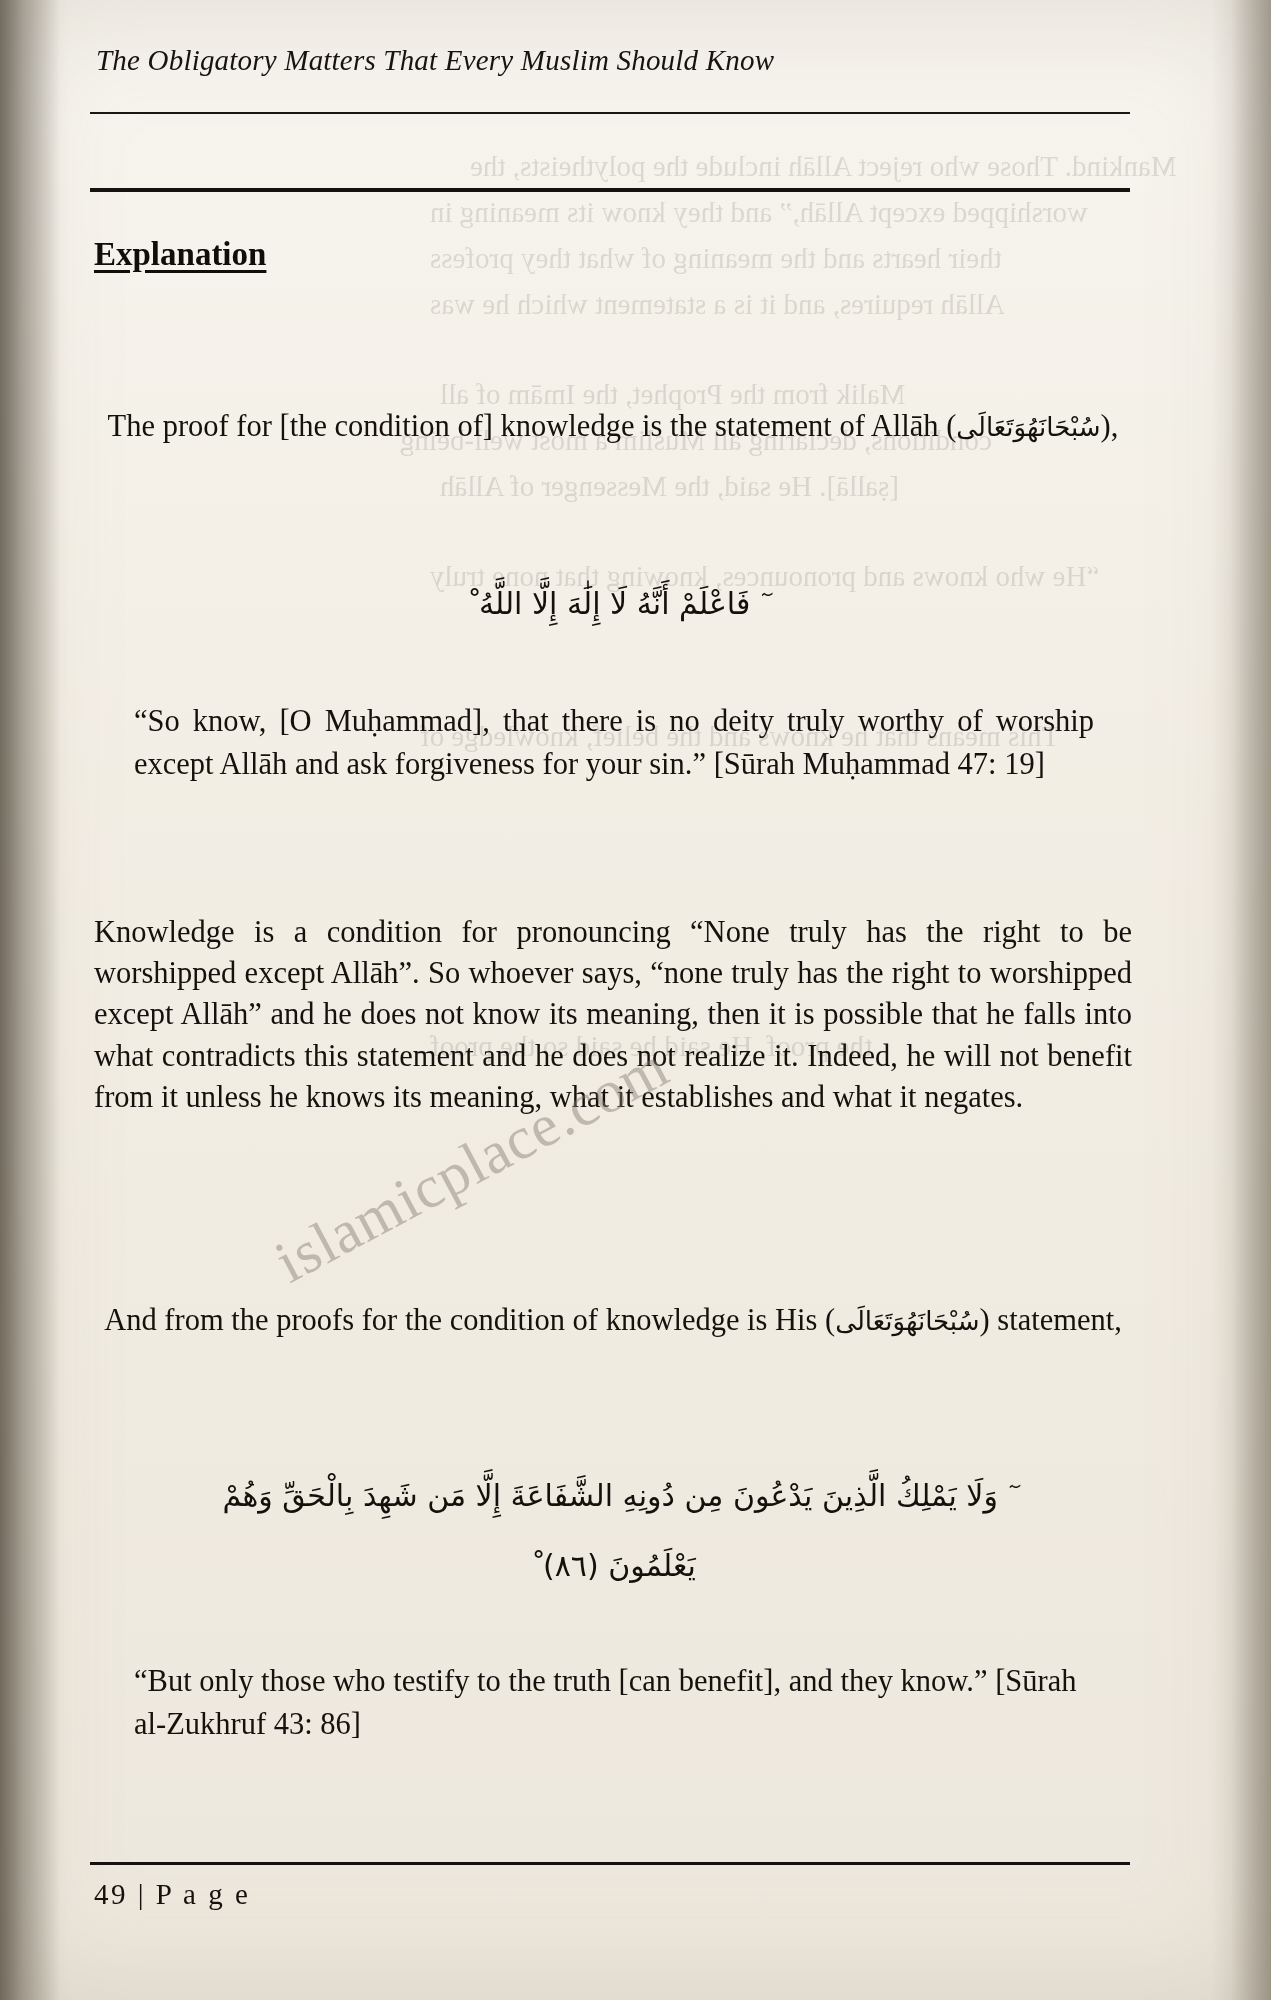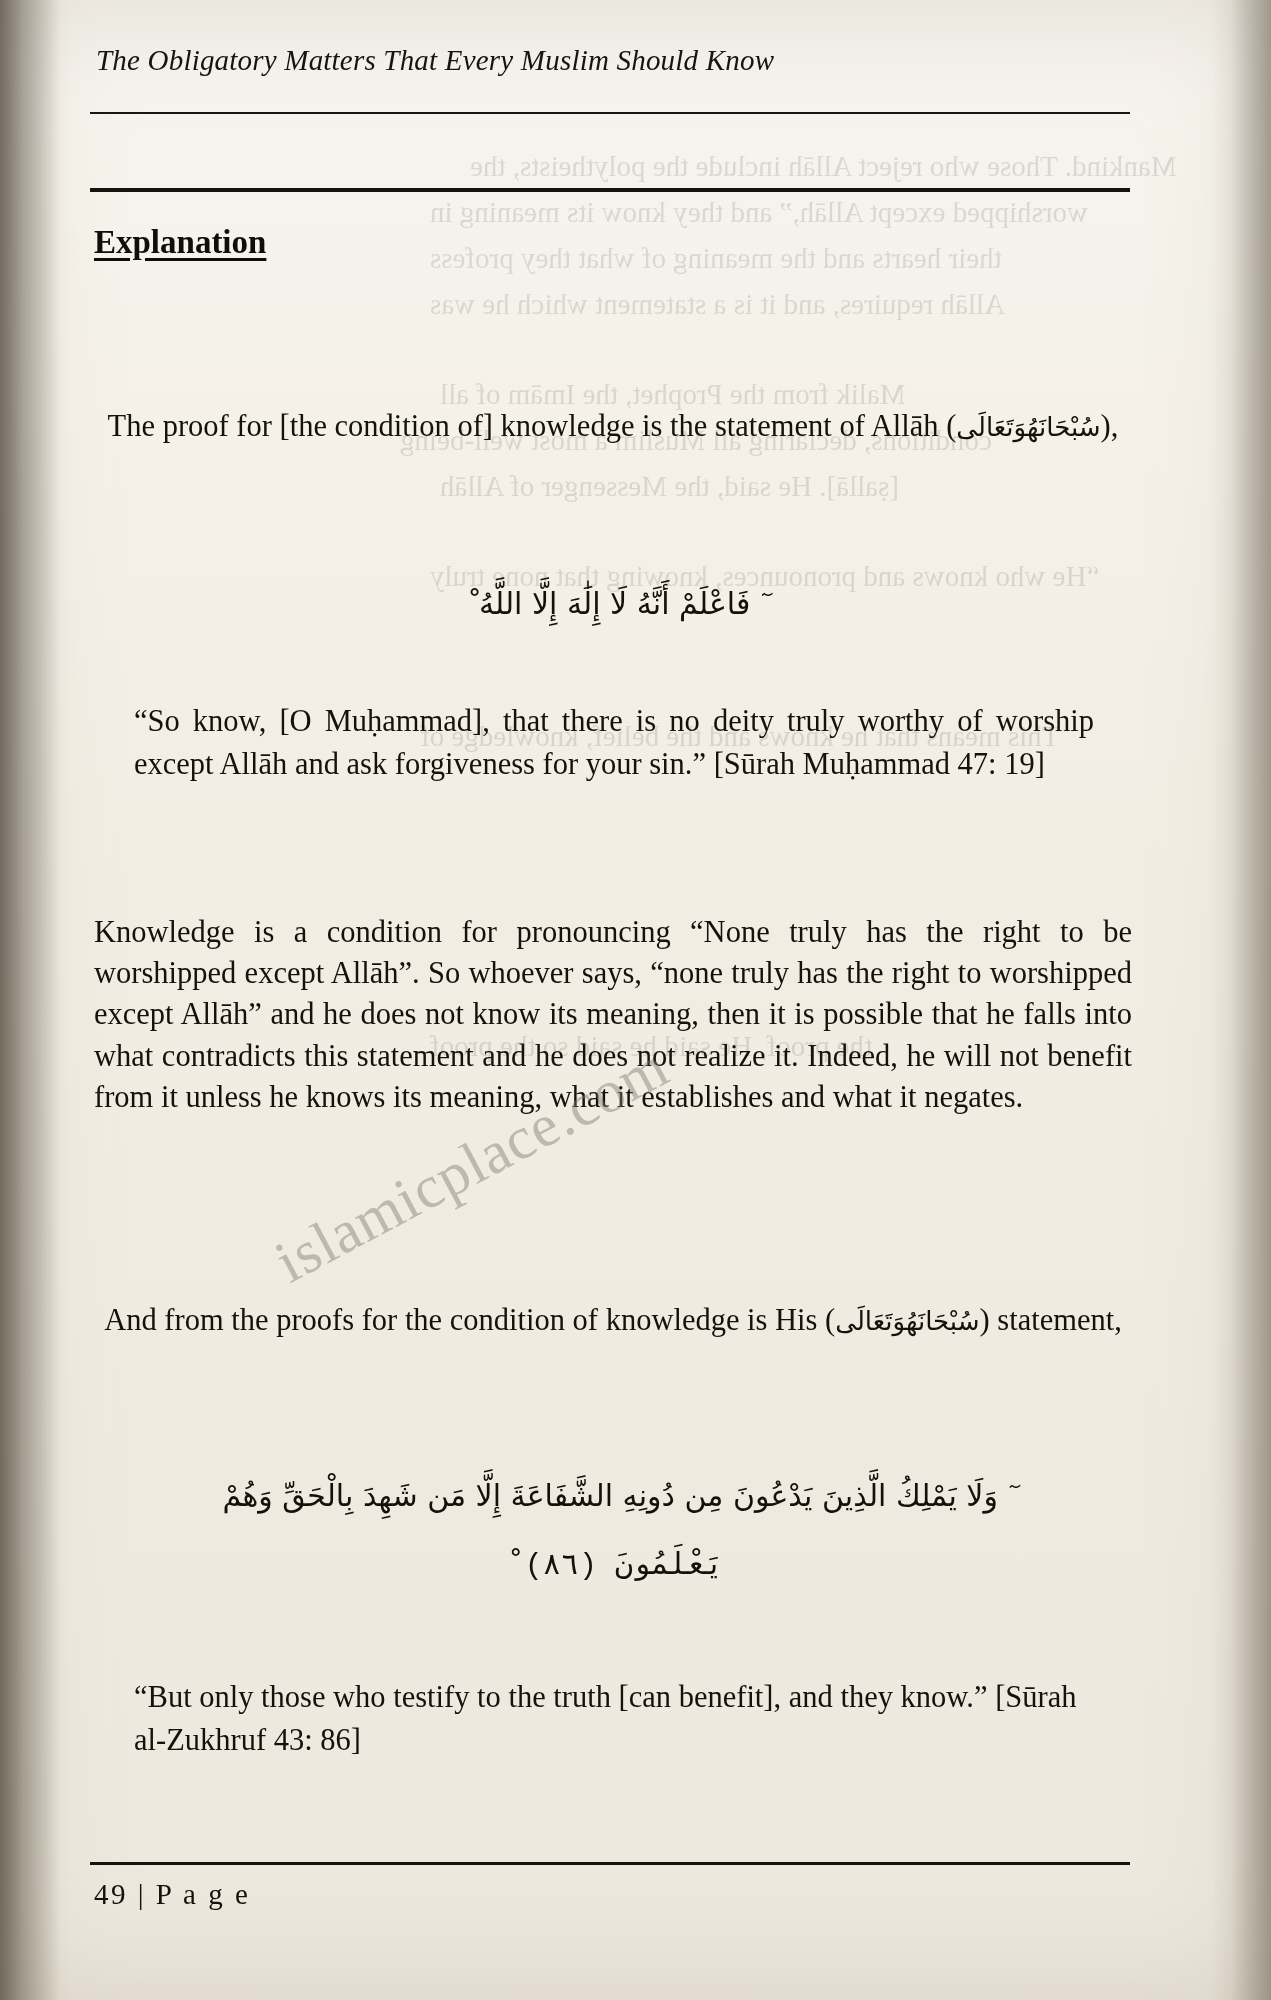--- a/index.html
+++ b/index.html
@@ -68,21 +68,21 @@
   .rule-thick {
     position: absolute;
     left: -6px;
     top: 188px;
     width: 1040px;
     height: 4px;
     background: #15120f;
   }
   .section-title {
     position: absolute;
-    top: 224px;
+    top: 236px;
     left: -2px;
     font-size: 33px;
     font-weight: bold;
     color: #100d0a;
     text-decoration: underline;
     text-underline-offset: 5px;
   }
   .para {
     position: absolute;
     left: -2px;
@@ -201,23 +201,23 @@
 
     <div class="quote" style="top:700px;">“So know, [O Muḥammad], that there is no deity truly worthy of worship except Allāh and ask forgiveness for your sin.” [Sūrah Muḥammad 47: 19]</div>
 
     <div class="para" style="top:912px;">Knowledge is a condition for pronouncing “None truly has the right to be worshipped except Allāh”. So whoever says, “none truly has the right to worshipped except Allāh” and he does not know its meaning, then it is possible that he falls into what contradicts this statement and he does not realize it. Indeed, he will not benefit from it unless he knows its meaning, what it establishes and what it negates.</div>
 
     <div class="para nojust" style="top:1300px;">
       <span>And from the proofs for the condition of knowledge is His (</span><span class="ar">سُبْحَانَهُوَتَعَالَى</span><span>) statement,</span>
     </div>
 
     <div class="ayah" style="top:1470px;">ٓ وَلَا يَمْلِكُ الَّذِينَ يَدْعُونَ مِن دُونِهِ الشَّفَاعَةَ إِلَّا مَن شَهِدَ بِالْحَقِّ وَهُمْ</div>
-    <div class="ayah" style="top:1540px;font-family:Liberation Mono, monospace;">يَعْلَمُونَ (٨٦) ْ</div>
-
-    <div class="quote nojust" style="top:1660px;margin-top:16px;">“But only those who testify to the truth [can benefit], and they know.” [Sūrah al-Zukhruf 43: 86]</div>
+    <div class="ayah" style="top:1540px;">يَعْلَمُونَ (٨٦) ْ</div>
+
+    <div class="quote nojust" style="top:1660px;">“But only those who testify to the truth [can benefit], and they know.” [Sūrah al-Zukhruf 43: 86]</div>
 
     <div class="footer-rule"></div>
     <div class="folio">49 | P a g e</div>
   </div>
 
   <div class="watermark">islamicplace.com</div>
   <div class="spine-shadow"></div>
   <div class="edge-right"></div>
 </div>
 

